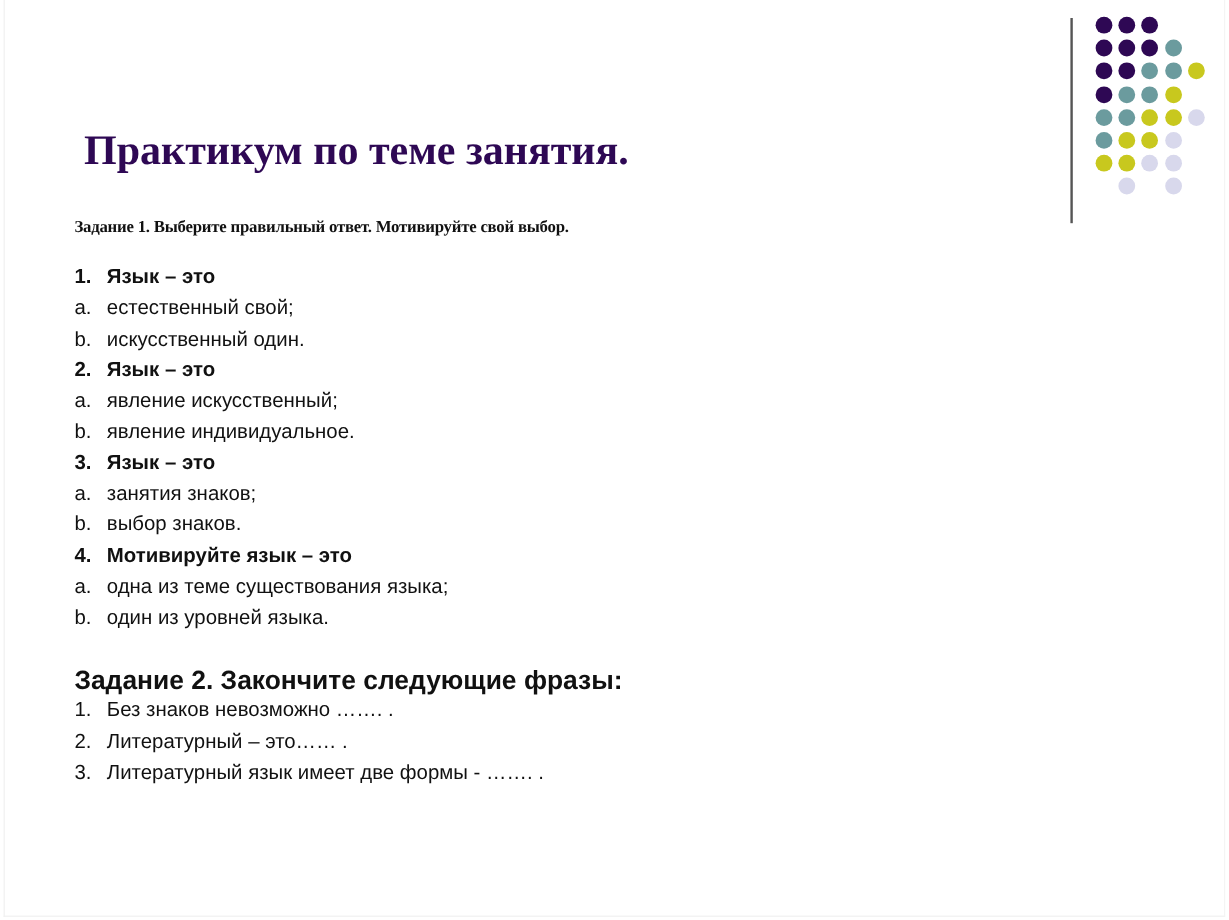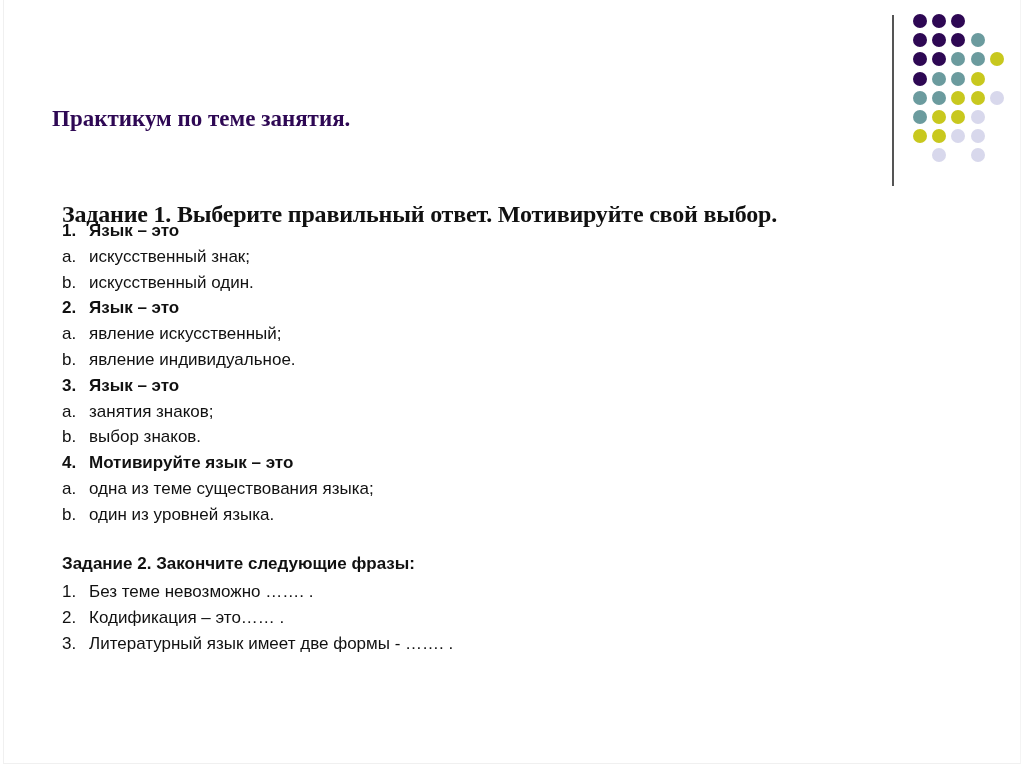--- a/index.html
+++ b/index.html
@@ -14,41 +14,41 @@
     box-sizing: border-box;
   }
   .divider {
     position: absolute; left: 892px; top: 15px; width: 2px; height: 171px;
     background: #555555;
   }
   .dot {
     position: absolute; width: 14px; height: 14px; border-radius: 50%;
   }
   .title {
-    position: absolute; left: 52px; top: 106px;
+    position: absolute; left: 70px; top: 106px;
     font-family: "Liberation Serif", serif; font-weight: bold;
-    font-size: 23px; color: #2E0854; letter-spacing: 0px;
+    font-size: 35px; color: #2E0854; letter-spacing: 0px;
     white-space: nowrap;
   }
   .task1-heading {
-    position: absolute; left: 62px; top: 201px;
+    position: absolute; left: 62px; top: 182px;
     font-family: "Liberation Serif", serif; font-weight: bold;
-    font-size: 24px; color: #111; white-space: nowrap;
+    font-size: 14px; color: #111; white-space: nowrap;
     letter-spacing: -0.2px;
   }
   .list {
     position: absolute; left: 62px; font-size: 17px; color: #111;
     line-height: 25.8px;
   }
   .row { position: relative; height: 25.8px; white-space: nowrap; }
   .row .mark { position: absolute; left: 0; }
   .row .txt { position: absolute; left: 27px; text-align: center; }
   .row.bold { font-weight: bold; }
   .task2-heading {
-    position: absolute; left: 62px; top: 554px; font-size: 17px; font-weight: bold; color: #111;
+    position: absolute; left: 62px; top: 554px; font-size: 22px; font-weight: bold; color: #111;
     white-space: nowrap;
   }
 </style>
 </head>
 <body>
 
 <div class="slide-frame"></div>
 
 <div class="divider"></div>
 <div id="dot-grid">
@@ -89,21 +89,21 @@
 
 <div class="task1-heading">Задание 1. Выберите правильный ответ. Мотивируйте свой выбор.</div>
 
 <div class="list" style="top:218px;">
   <div class="row bold">
       <span class="mark">1.</span>
       <span class="txt">Язык – это</span>
     </div>
   <div class="row">
       <span class="mark">a.</span>
-      <span class="txt">искусственный знак;</span>
+      <span class="txt">естественный свой;</span>
     </div>
   <div class="row">
       <span class="mark">b.</span>
       <span class="txt">искусственный один.</span>
     </div>
   <div class="row bold">
       <span class="mark">2.</span>
       <span class="txt">Язык – это</span>
     </div>
   <div class="row">
@@ -138,23 +138,23 @@
       <span class="mark">b.</span>
       <span class="txt">один из уровней языка.</span>
     </div>
 </div>
 
 <div class="task2-heading">Задание 2. Закончите следующие фразы:</div>
 
 <div class="list" style="top:579px;">
   <div class="row">
       <span class="mark">1.</span>
-      <span class="txt">Без теме невозможно ……. .</span>
+      <span class="txt">Без знаков невозможно ……. .</span>
     </div>
   <div class="row">
       <span class="mark">2.</span>
-      <span class="txt">Кодификация – это…… .</span>
+      <span class="txt">Литературный – это…… .</span>
     </div>
   <div class="row">
       <span class="mark">3.</span>
       <span class="txt">Литературный язык имеет две формы - ……. .</span>
     </div>
 </div>
 
 </body></html>

